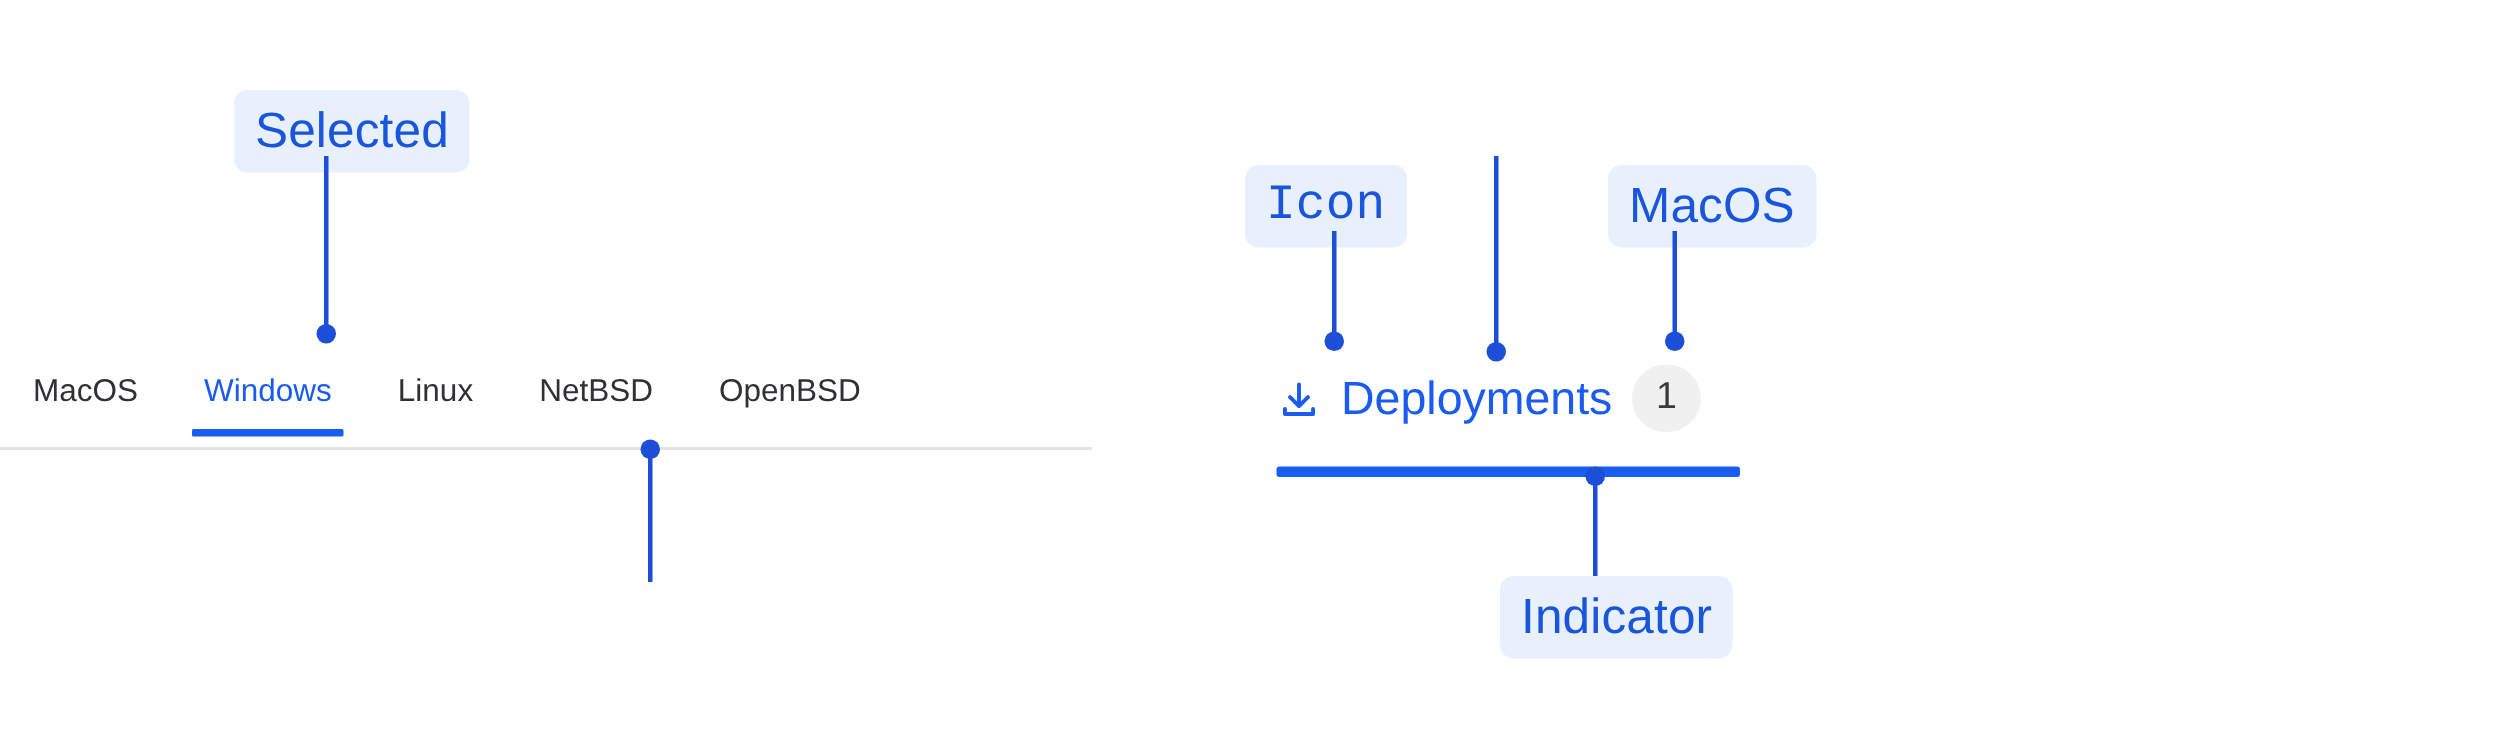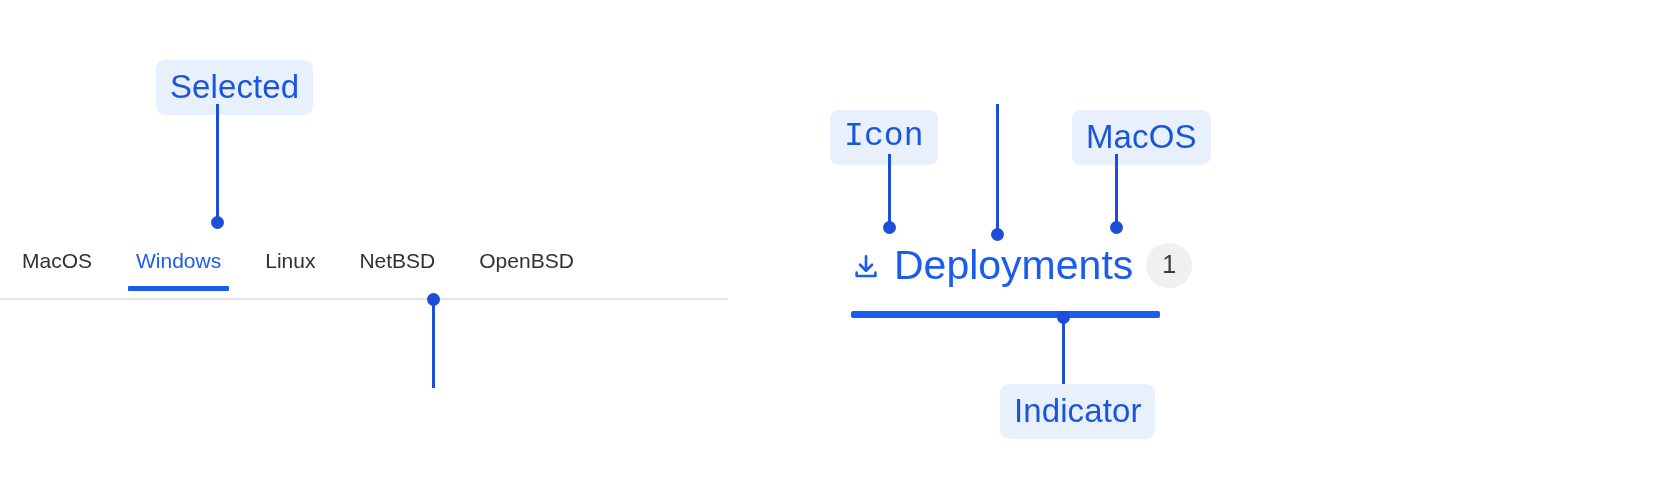--- a/index.html
+++ b/index.html
@@ -104,21 +104,21 @@
     padding: 0 0 14px 0;
   }
   .dl-icon {
     width: 30px;
     height: 30px;
     display: block;
     flex: 0 0 auto;
     margin-top: 2px;
   }
   .tab-right-label {
-    font-size: 41px;
+    font-size: 31px;
     line-height: 1;
     color: #1a5cf0;
     font-family: "Liberation Sans", sans-serif;
   }
   .count-pill {
     background: #f0f0f1;
     color: #3a3a3c;
     border-radius: 999px;
     font-size: 25px;
     line-height: 1;

